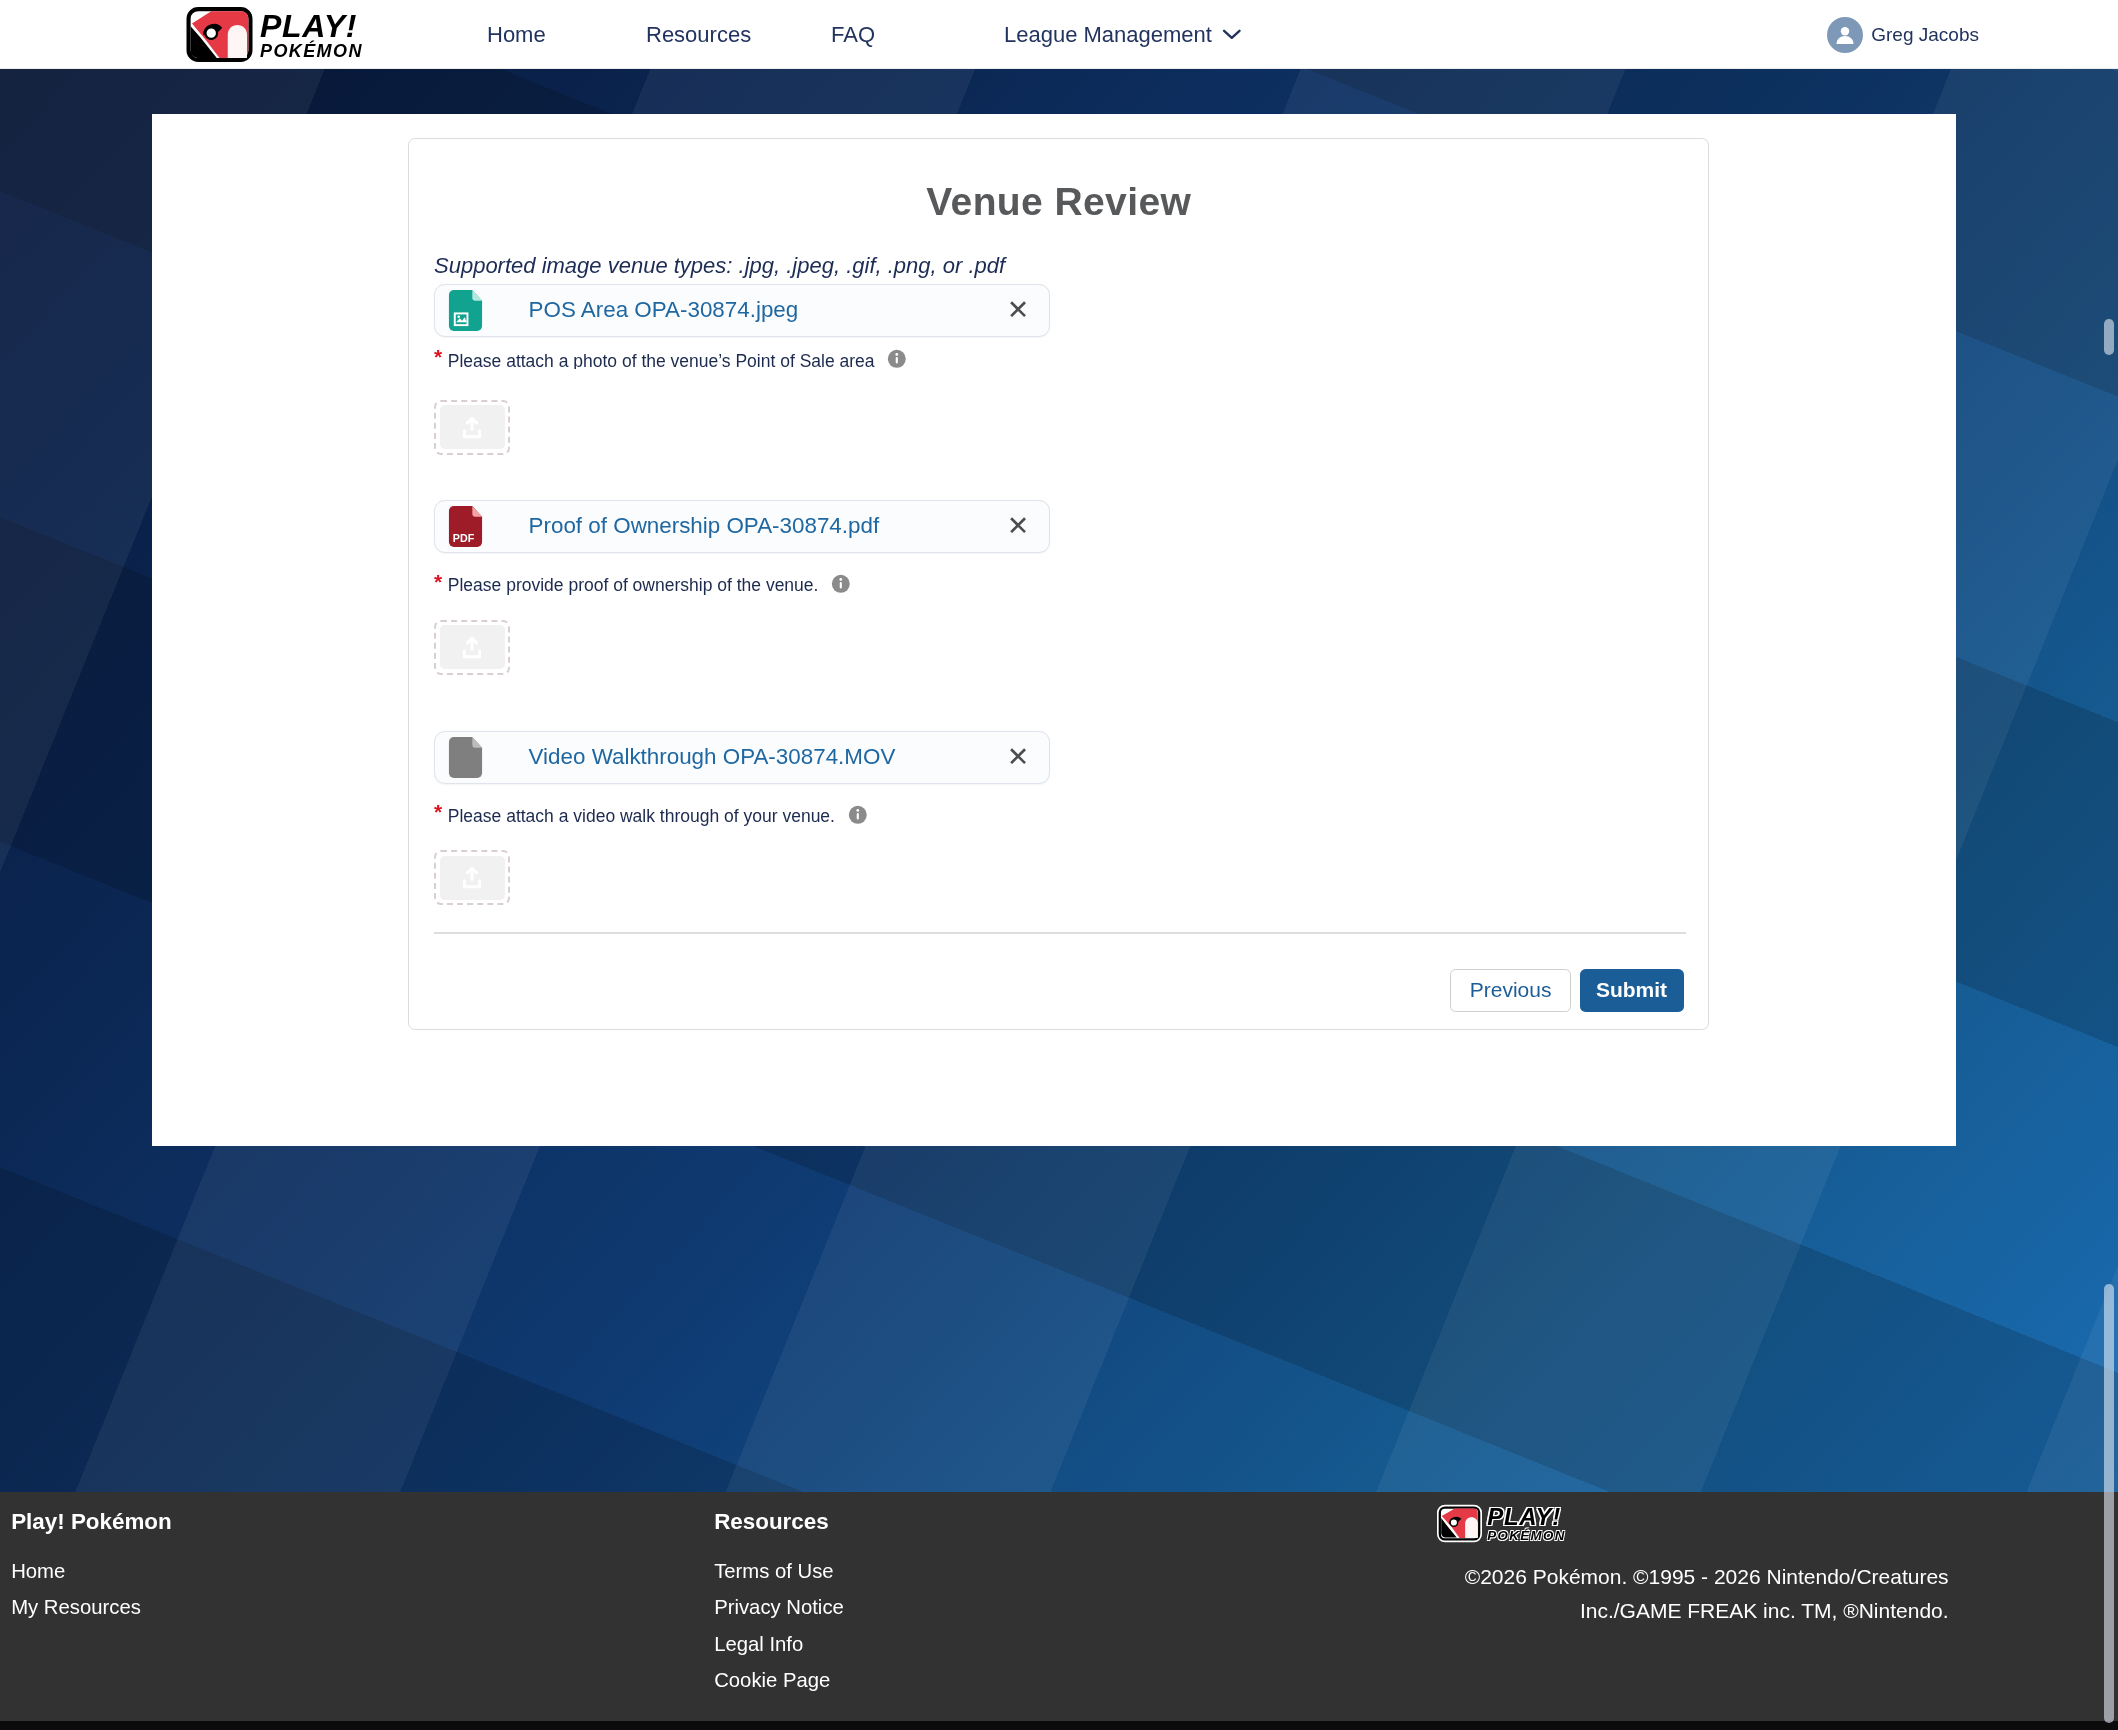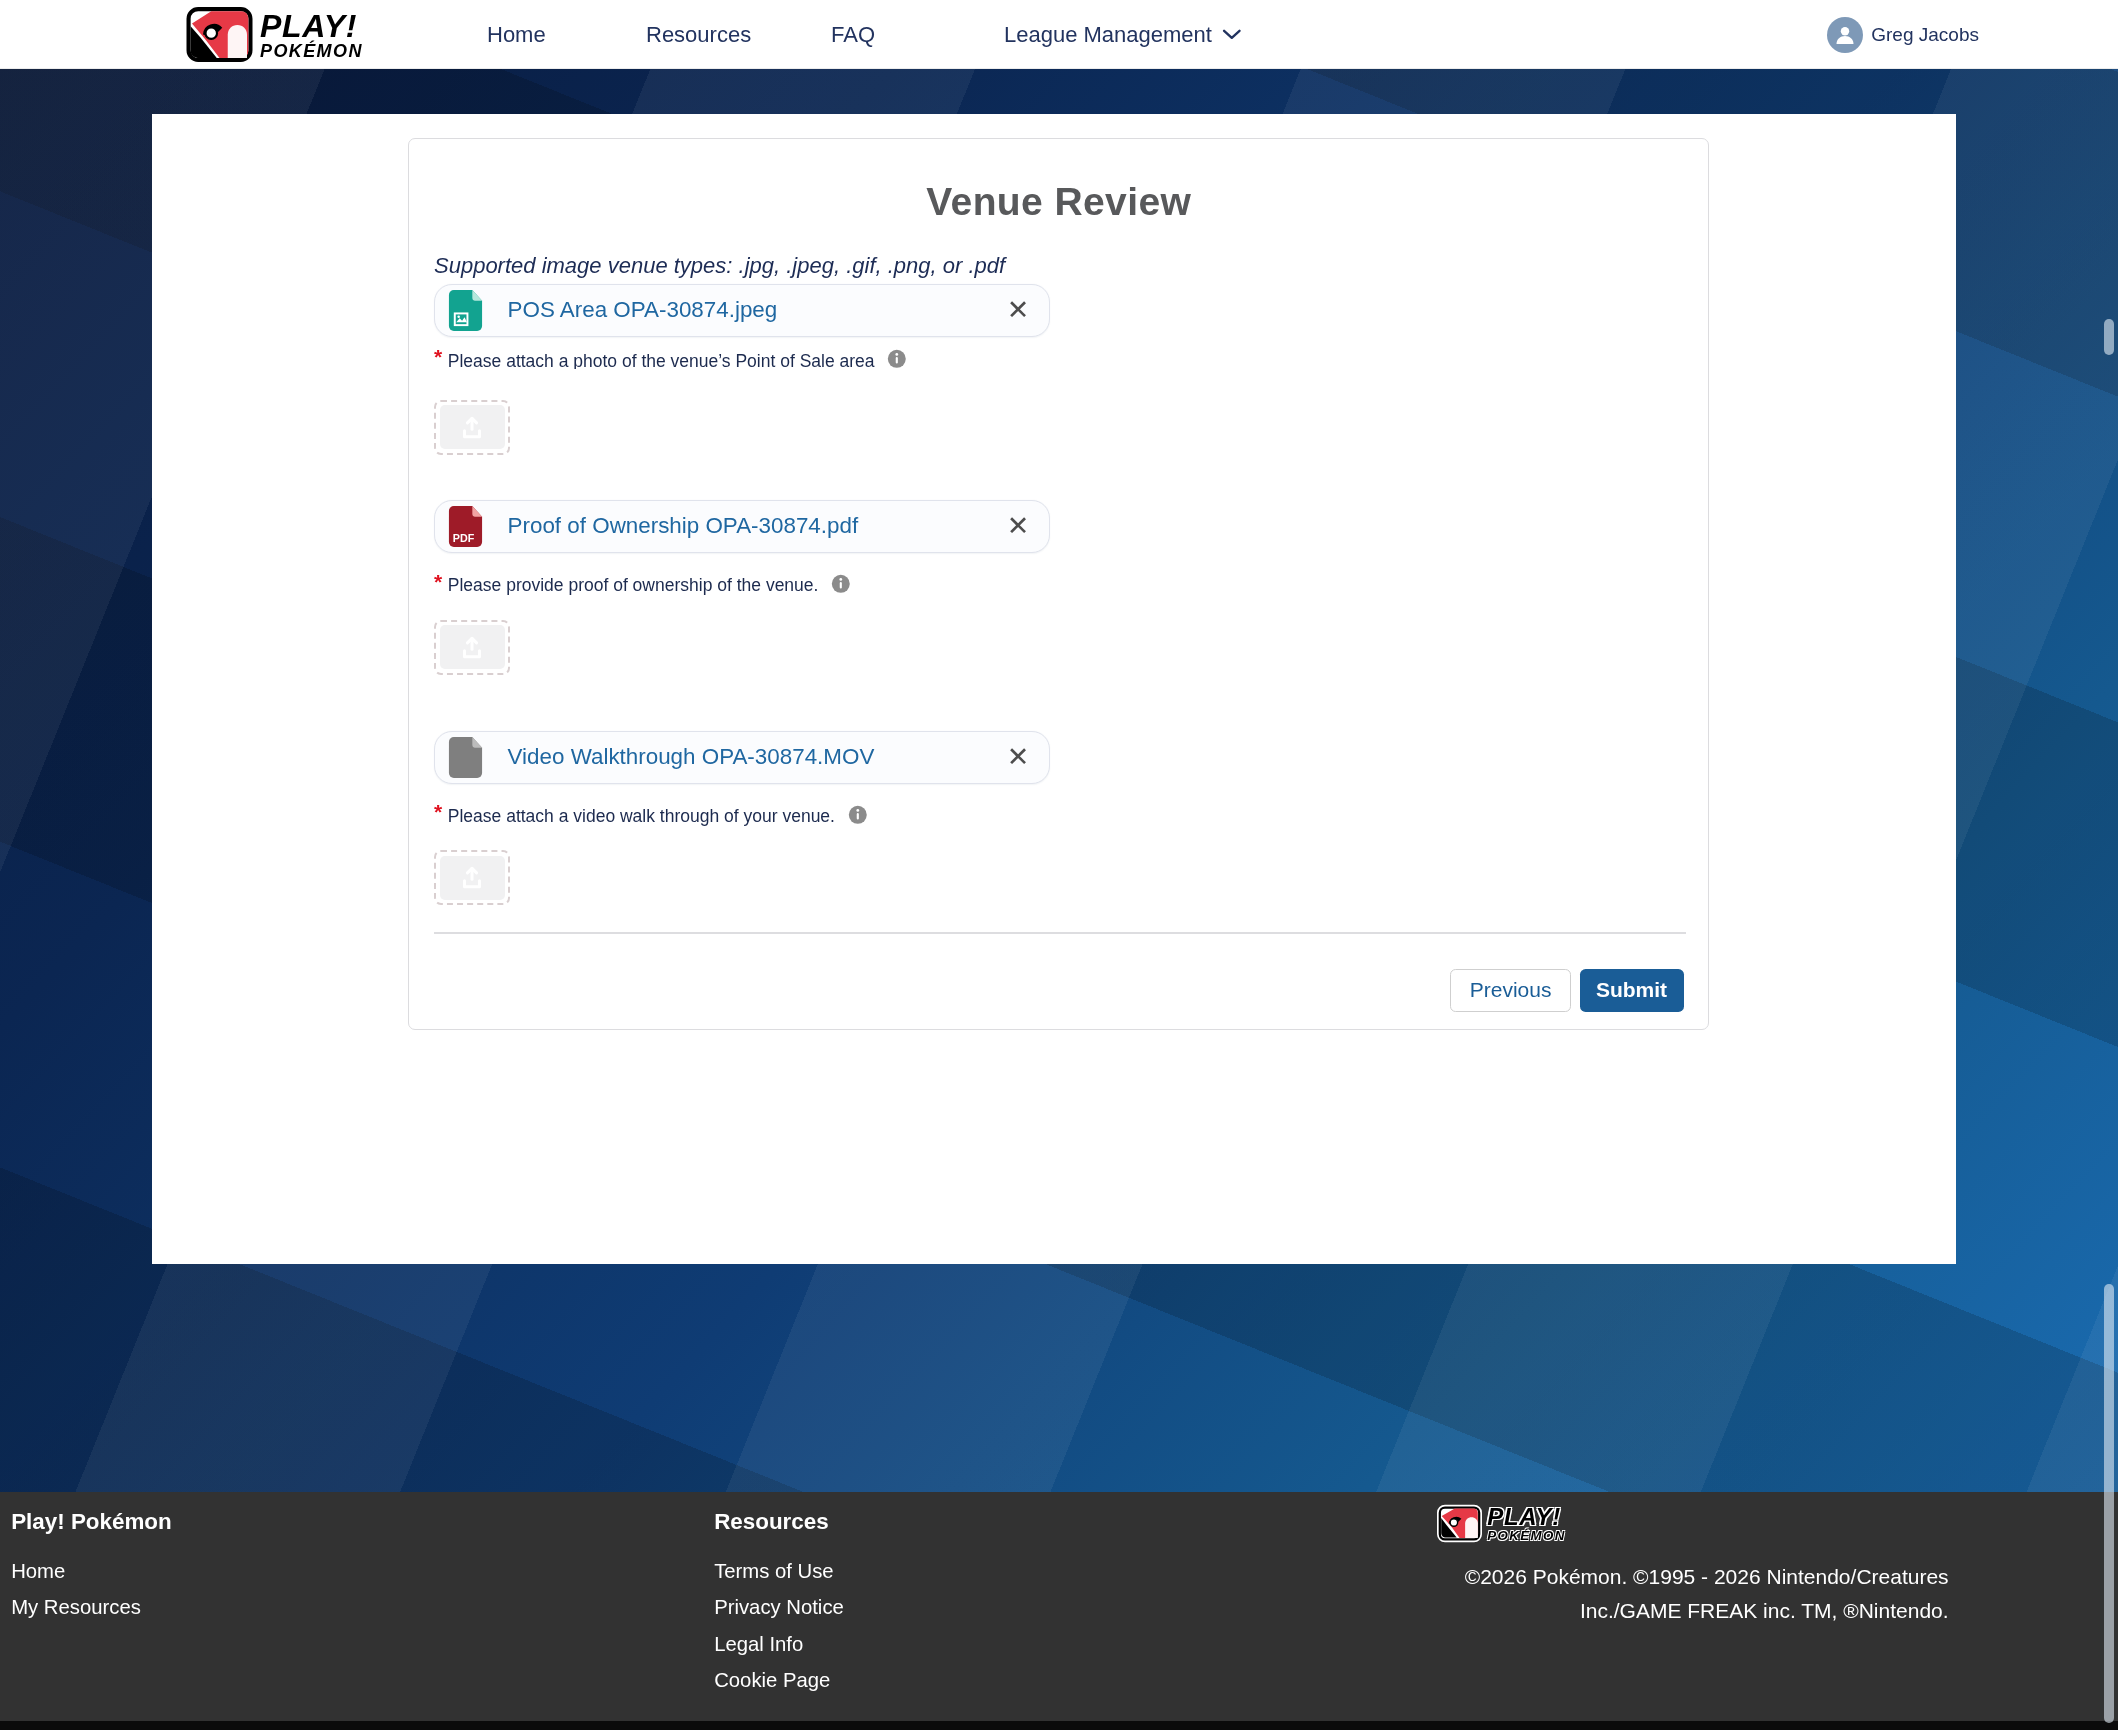--- a/index.html
+++ b/index.html
@@ -34,39 +34,40 @@
   .bg {
     position:absolute; top:69px; left:0; width:2119px; height:1423px;
     background:
       repeating-linear-gradient(112deg, rgba(255,255,255,0.055) 0 301px, rgba(255,255,255,0) 301px 603px),
       repeating-linear-gradient(22deg, rgba(0,0,0,0.16) 0 301px, rgba(0,0,0,0) 301px 603px),
       linear-gradient(133deg, #081a3e 0%, #0b2652 26%, #0f3c74 55%, #15598f 78%, #1a6cb2 100%);
   }
 
   
   .card {
-    position:absolute; left:152px; top:114px; width:1804px; height:1150px;
+    position:absolute; left:152px; top:114px; width:1804px; height:1032px;
     background:#ffffff; z-index:2;
   }
   .panel {
     position:absolute; left:256px; top:24px; width:1301px; height:892px;
     background:#fff; border:1.4px solid #dcdcdf; border-radius:7px;
     padding:28px 24.5px 0 25px;
   }
   .panel-title { text-align:center; font-size:39px; color:#58595b; margin-top:12.6px; letter-spacing:0.4px; }
   .supported-note {
     margin-top:29.4px; font-size:22px; font-style:italic; color:#1d2c55;
     height:28px; overflow:hidden;
   }
 
   .file-chip {
     position:relative; width:616px; height:53px; background:#fbfcfe;
-    border:1.4px solid #e0e3ec; border-radius:18px;
+    border:1.4px solid #e0e3ec; border-radius:11px;
     display:flex; align-items:center; margin-top:2.8px;
     box-shadow:0 0.7px 1.4px rgba(40,60,100,0.06);
+    gap:21px;
   }
   .file-chip .doc-icon { margin-left:11.2px; width:39px; height:45px; flex:0 0 auto; }
   .file-chip .file-name { margin-left:22.4px; font-size:22.4px; color:#1f67a1; white-space:nowrap; }
   .chip-close {
     position:absolute; right:19.6px; top:50%; transform:translateY(-50%);
     font-size:27px; font-weight:300; color:#4d4d4d; cursor:pointer; line-height:1;
   }
   .file-desc { margin-top:11.2px; display:flex; align-items:flex-start; }
   .file-desc.clipped { height:21px; overflow:hidden; }
   .req-star { color:#e01220; font-size:21px; font-weight:bold; margin-right:5.6px; position:relative; top:-2.8px; }

